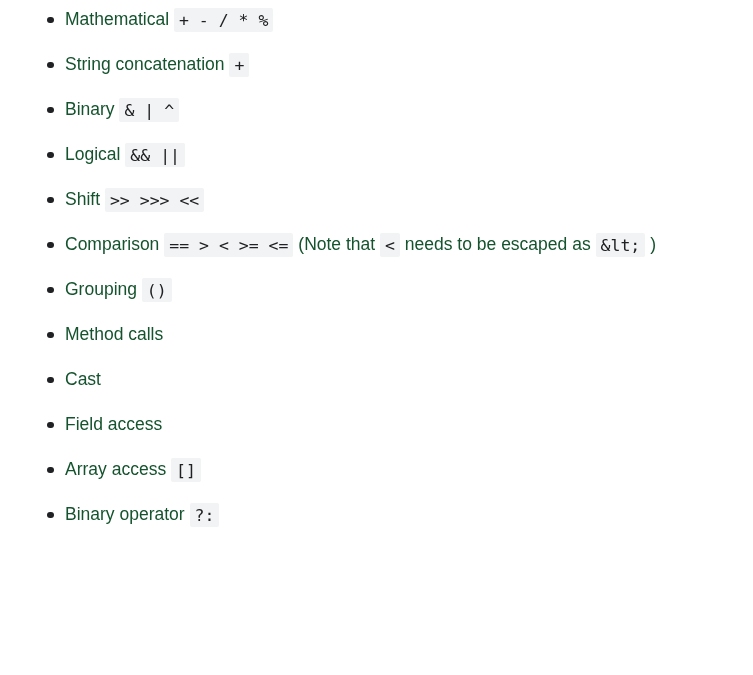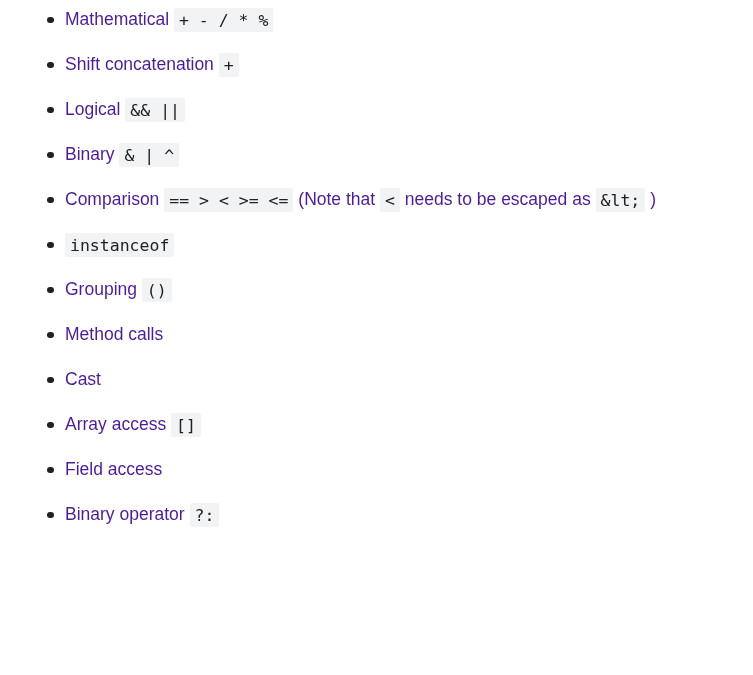--- a/index.html
+++ b/index.html
@@ -30,42 +30,42 @@
     content: "";
     position: absolute;
     left: -18px;
     top: 19.5px;
     width: 6.5px;
     height: 6.5px;
     border-radius: 50%;
     background: #202124;
   }
   span.t {
-    color: #4c1d95;
+    color: #14532d;
   }
   code.c {
     font-family: "DejaVu Sans Mono", "Liberation Mono", monospace;
     font-size: 16.5px;
     color: #202124;
     background: #f1f3f4;
     padding: 2.5px 5px;
     border-radius: 2px;
   }
 </style>
 </head>
 <body>
 
 <div>
   <ul class="oplist" id="oplist">
       <li class="item"><span class="t">Mathematical </span><code class="c">+ - / * %</code></li>
-      <li class="item"><span class="t">Shift concatenation </span><code class="c">+</code></li>
+      <li class="item"><span class="t">String concatenation </span><code class="c">+</code></li>
+      <li class="item"><span class="t">Binary </span><code class="c">&amp; | ^</code></li>
       <li class="item"><span class="t">Logical </span><code class="c">&amp;&amp; ||</code></li>
-      <li class="item"><span class="t">Binary </span><code class="c">&amp; | ^</code></li>
+      <li class="item"><span class="t">Shift </span><code class="c">&gt;&gt; &gt;&gt;&gt; &lt;&lt;</code></li>
       <li class="item"><span class="t">Comparison </span><code class="c">== &gt; &lt; &gt;= &lt;=</code><span class="t"> (Note that </span><code class="c">&lt;</code><span class="t"> needs to be escaped as </span><code class="c">&amp;lt;</code><span class="t"> )</span></li>
-      <li class="item"><code class="c">instanceof</code></li>
       <li class="item"><span class="t">Grouping </span><code class="c">()</code></li>
       <li class="item"><span class="t">Method calls</span></li>
       <li class="item"><span class="t">Cast</span></li>
+      <li class="item"><span class="t">Field access</span></li>
       <li class="item"><span class="t">Array access </span><code class="c">[]</code></li>
-      <li class="item"><span class="t">Field access</span></li>
       <li class="item"><span class="t">Binary operator </span><code class="c">?:</code></li>
     </ul>
 </div>
 
 </body></html>

